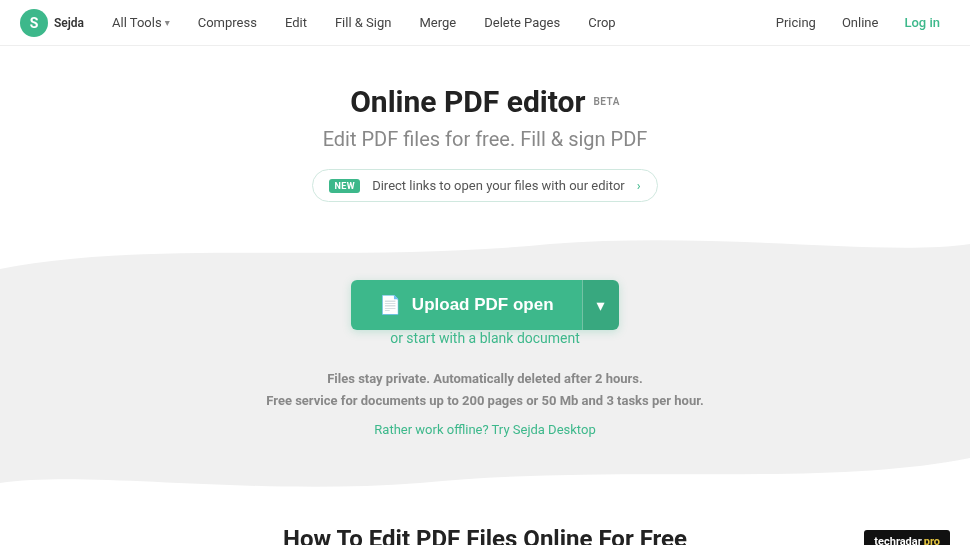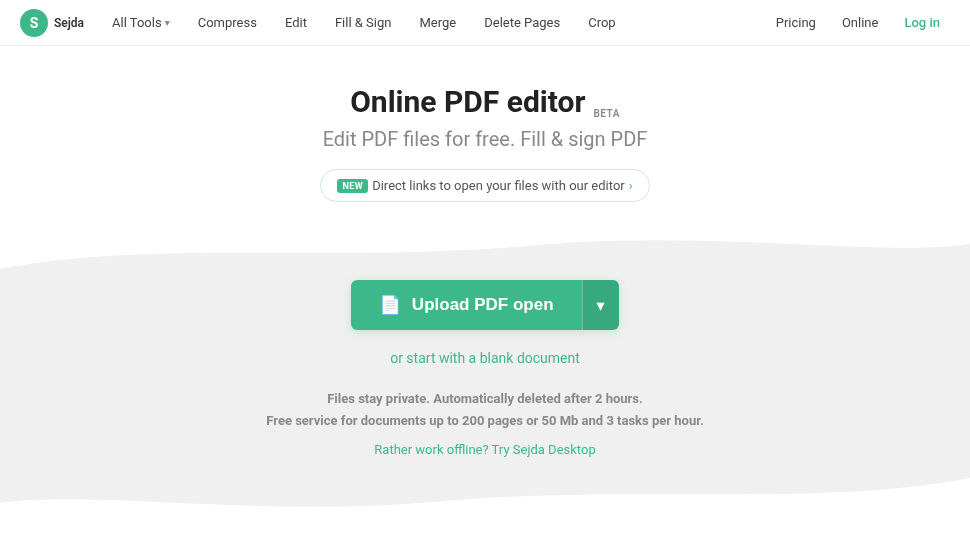--- a/index.html
+++ b/index.html
@@ -78,39 +78,39 @@
     
     .hero {
       text-align: center;
       padding: 38px 20px 0;
     }
     .hero-title {
       font-size: 30px;
       font-weight: 700;
       color: #222;
       display: flex;
-      align-items: flex-end;
+      align-items: center;
       justify-content: center;
       gap: 8px;
     }
     .beta-badge {
       font-size: 10px;
       font-weight: 600;
       color: #888;
       letter-spacing: 0.5px;
     }
     .hero-subtitle {
       font-size: 20px;
       color: #888;
       margin-top: 8px;
     }
     .new-feature-link {
       display: inline-flex;
       align-items: center;
-      gap: 4px;
+      gap: 12px;
       margin-top: 18px;
       padding: 8px 16px;
       border: 1.5px solid #d0e8df;
       border-radius: 20px;
       text-decoration: none;
       color: #555;
       font-size: 13px;
       background: #fff;
     }
     .new-badge {
@@ -184,21 +184,21 @@
       padding: 0 14px;
       cursor: pointer;
       font-size: 16px;
       border-left: 1px solid rgba(255,255,255,0.3);
     }
     .pdf-icon {
       font-size: 18px;
     }
     .blank-doc-link {
       display: block;
-      margin-top: 20px;
+      margin-top: 0;
       color: #3db88b;
       text-decoration: none;
       font-size: 14px;
     }
     .privacy-text {
       margin-top: 22px;
       font-size: 13px;
       color: #888;
       line-height: 1.7;
       font-weight: bold;

